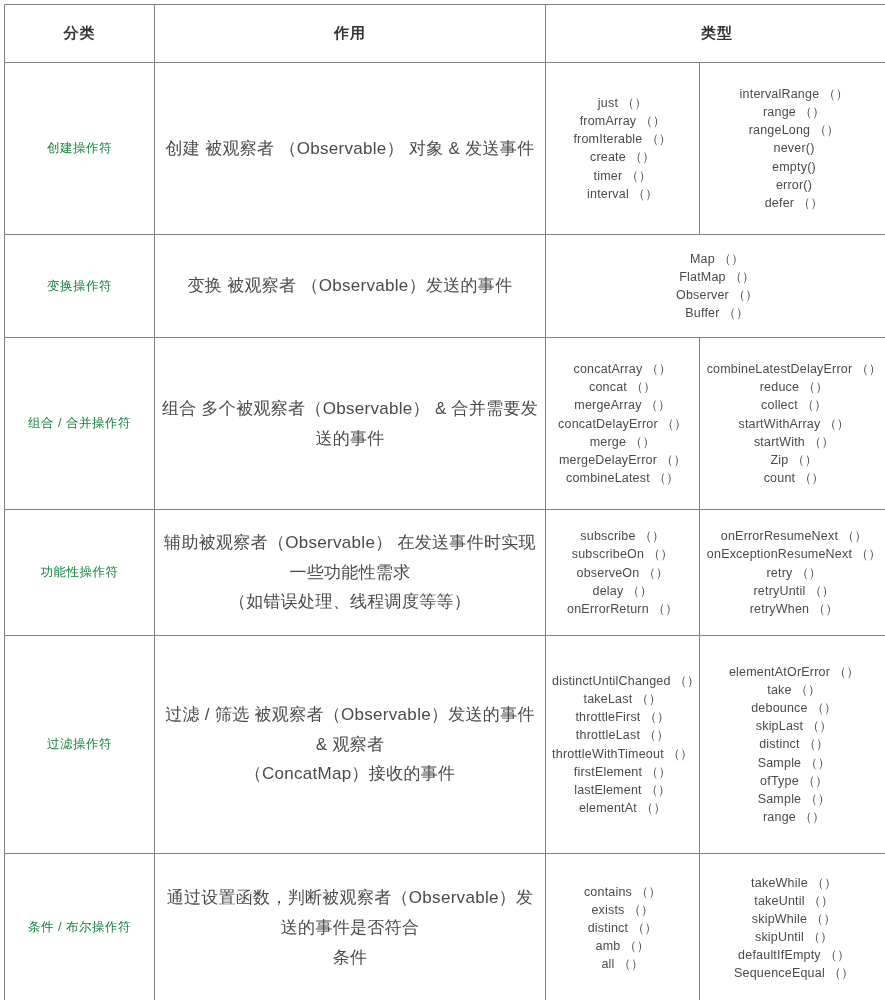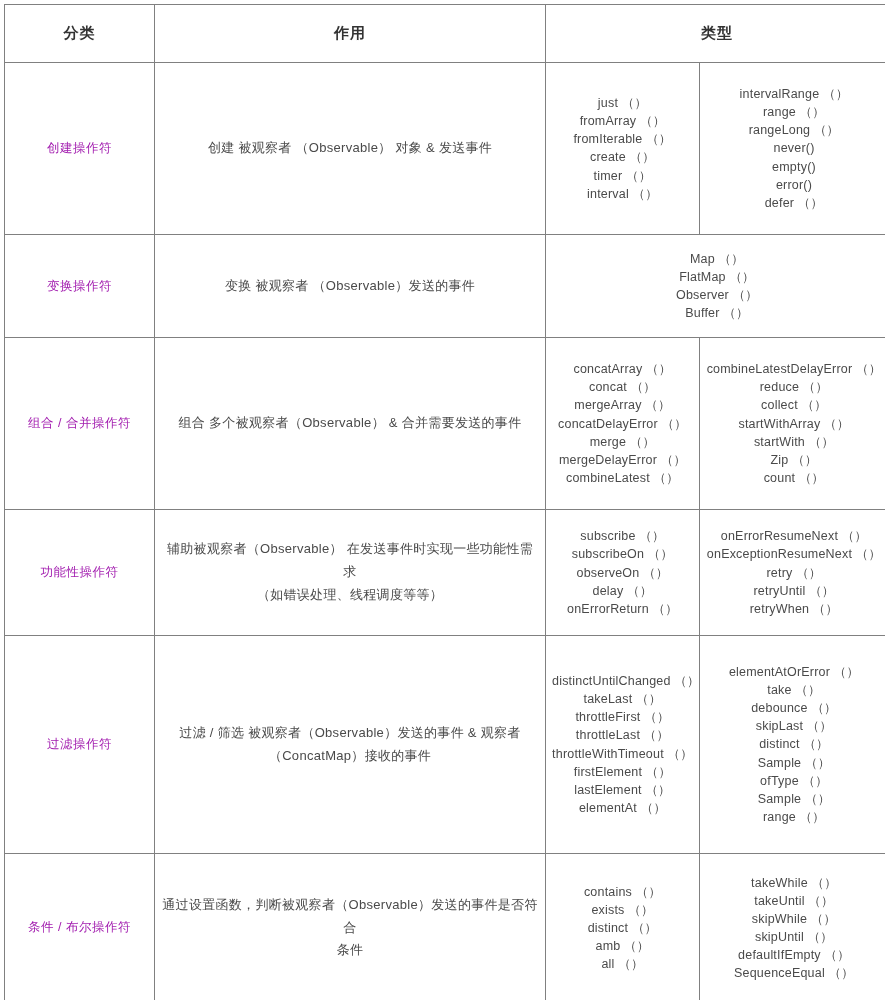--- a/index.html
+++ b/index.html
@@ -51,26 +51,26 @@
   .hdr-row td {
     font-size: 15px;
     font-weight: bold;
     color: #333333;
     letter-spacing: 1px;
     height: 58px;
   }
 
   .cat-cell {
     font-size: 12.5px;
-    color: #a21caf;
+    color: #15803d;
     letter-spacing: .5px;
   }
 
   .role-cell {
-    font-size: 13px;
+    font-size: 17px;
     color: #4a4a4a;
     line-height: 1.75;
     letter-spacing: .3px;
     padding-left: 18px;
     padding-right: 18px;
   }
   .role-cell .line { display: block; }
 
   .ops-cell {
     font-size: 12.5px;

